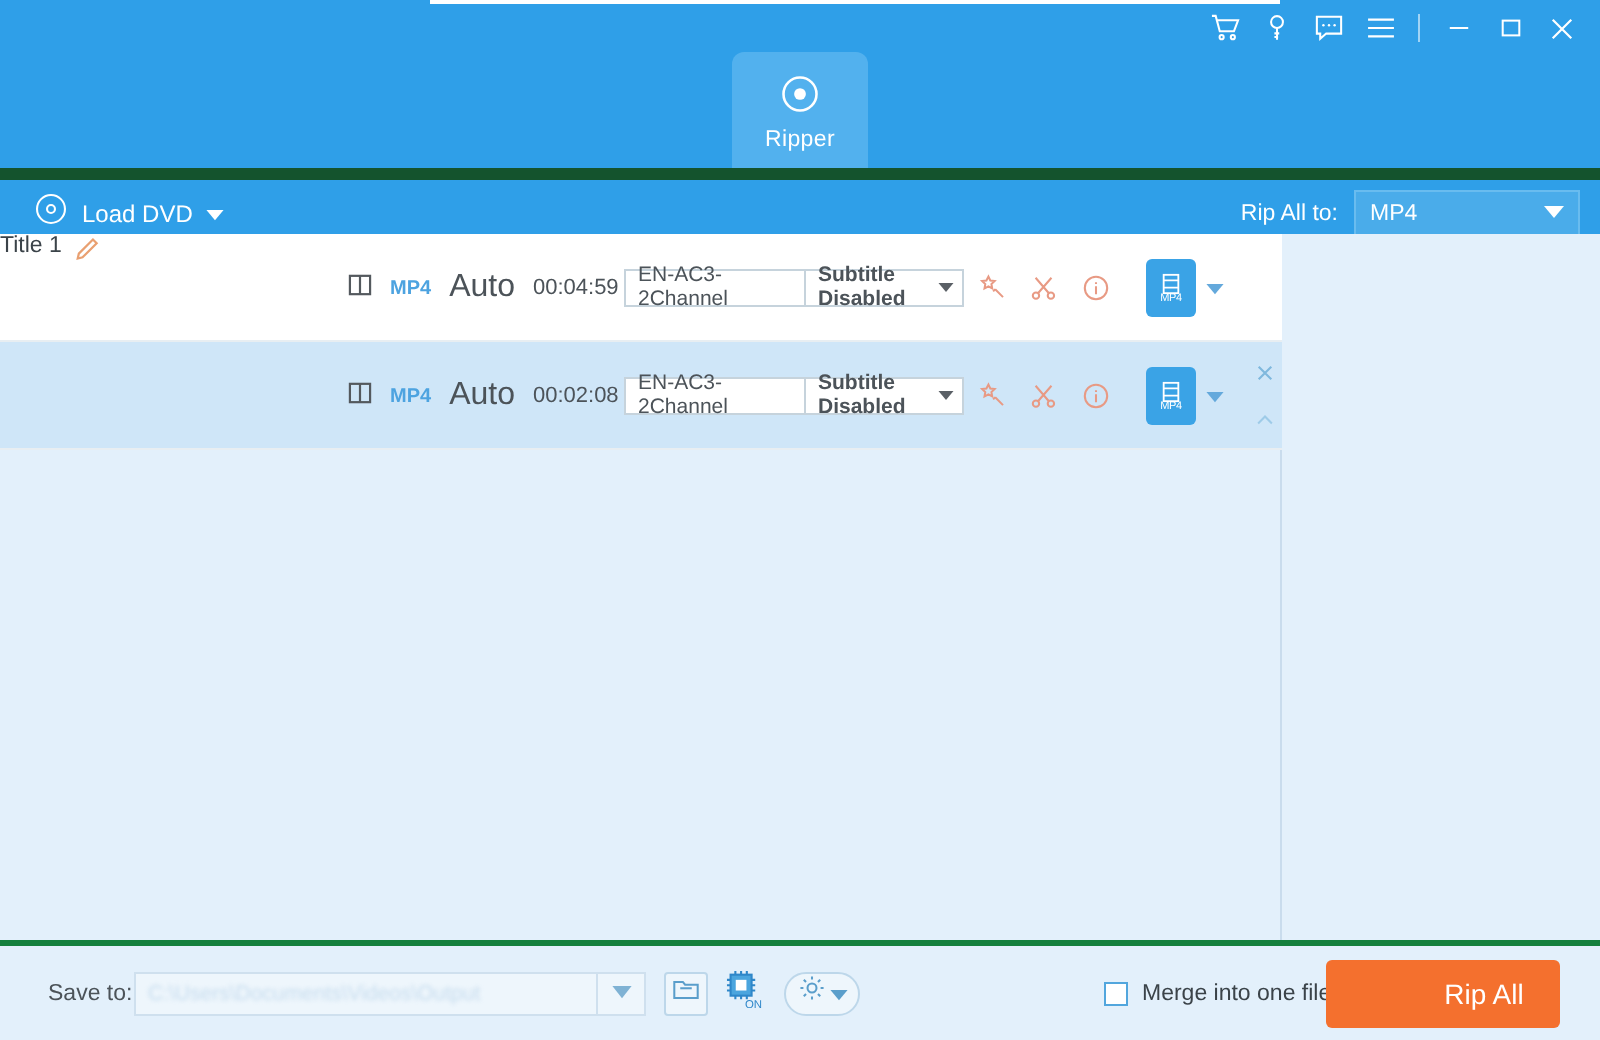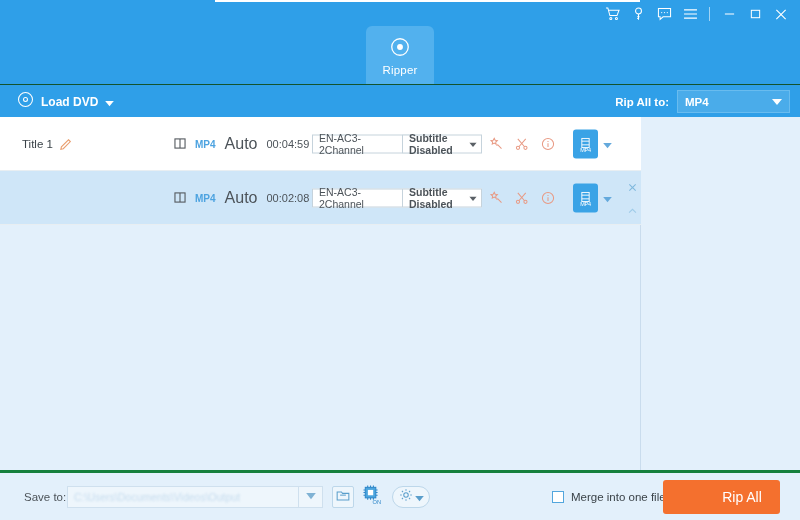--- a/index.html
+++ b/index.html
@@ -58,22 +58,21 @@
   }
   .tab.active { background: #52b1ee; }
   .tab-label { font-size: 11.5px; line-height: 12px; letter-spacing: .2px;}
   .tab-icon { height: 24px; display:flex; align-items:center; }
 
   
   .toolbar {
     position: absolute; left: 0; top: 84px;
     width: 800px; height: 33px;
     background: #2f9fe8;
-    border-top: 1px solid #14532d;
-    font-weight: bold;
+    border-top: 6px solid #14532d;
   }
   .load-dvd {
     position: absolute; left: 17px; top: 0; height: 33px;
     display: flex; align-items: center; gap: 7px;
     color: #ffffff;
   }
   .load-dvd-label { font-size: 12px; }
   .ripall {
     position: absolute; right: 10px; top: 5px;
     height: 23px;
@@ -110,22 +109,21 @@
     width: 641px; height: 54px;
     display: flex; align-items: center;
     border-bottom: 1px solid #e8eef2;
   }
   .row.plain { background: #ffffff; }
   .row.selected { background: #cfe6f8; }
 
   .row-title-zone {
     position: absolute; left: 0; top: 0;
     width: 170px; height: 54px;
-    display: flex; align-items: center; gap: 6px;
-    padding-left: 22px;
+    display: flex; align-items: flex-start; gap: 6px;
   }
   .play-btn { width: 16px; height: 16px; display: flex; align-items:center; }
   .row-title { font-size: 11.5px; color: #3b4349; }
   .edit-icon { width: 14px; height: 14px; display: flex; align-items: center;}
 
   .row-meta {
     position: absolute; left: 174px; top: 0; height: 54px;
     display: flex; align-items: center; gap: 9px;
     font-size: 11px; color: #4c5359;
   }

